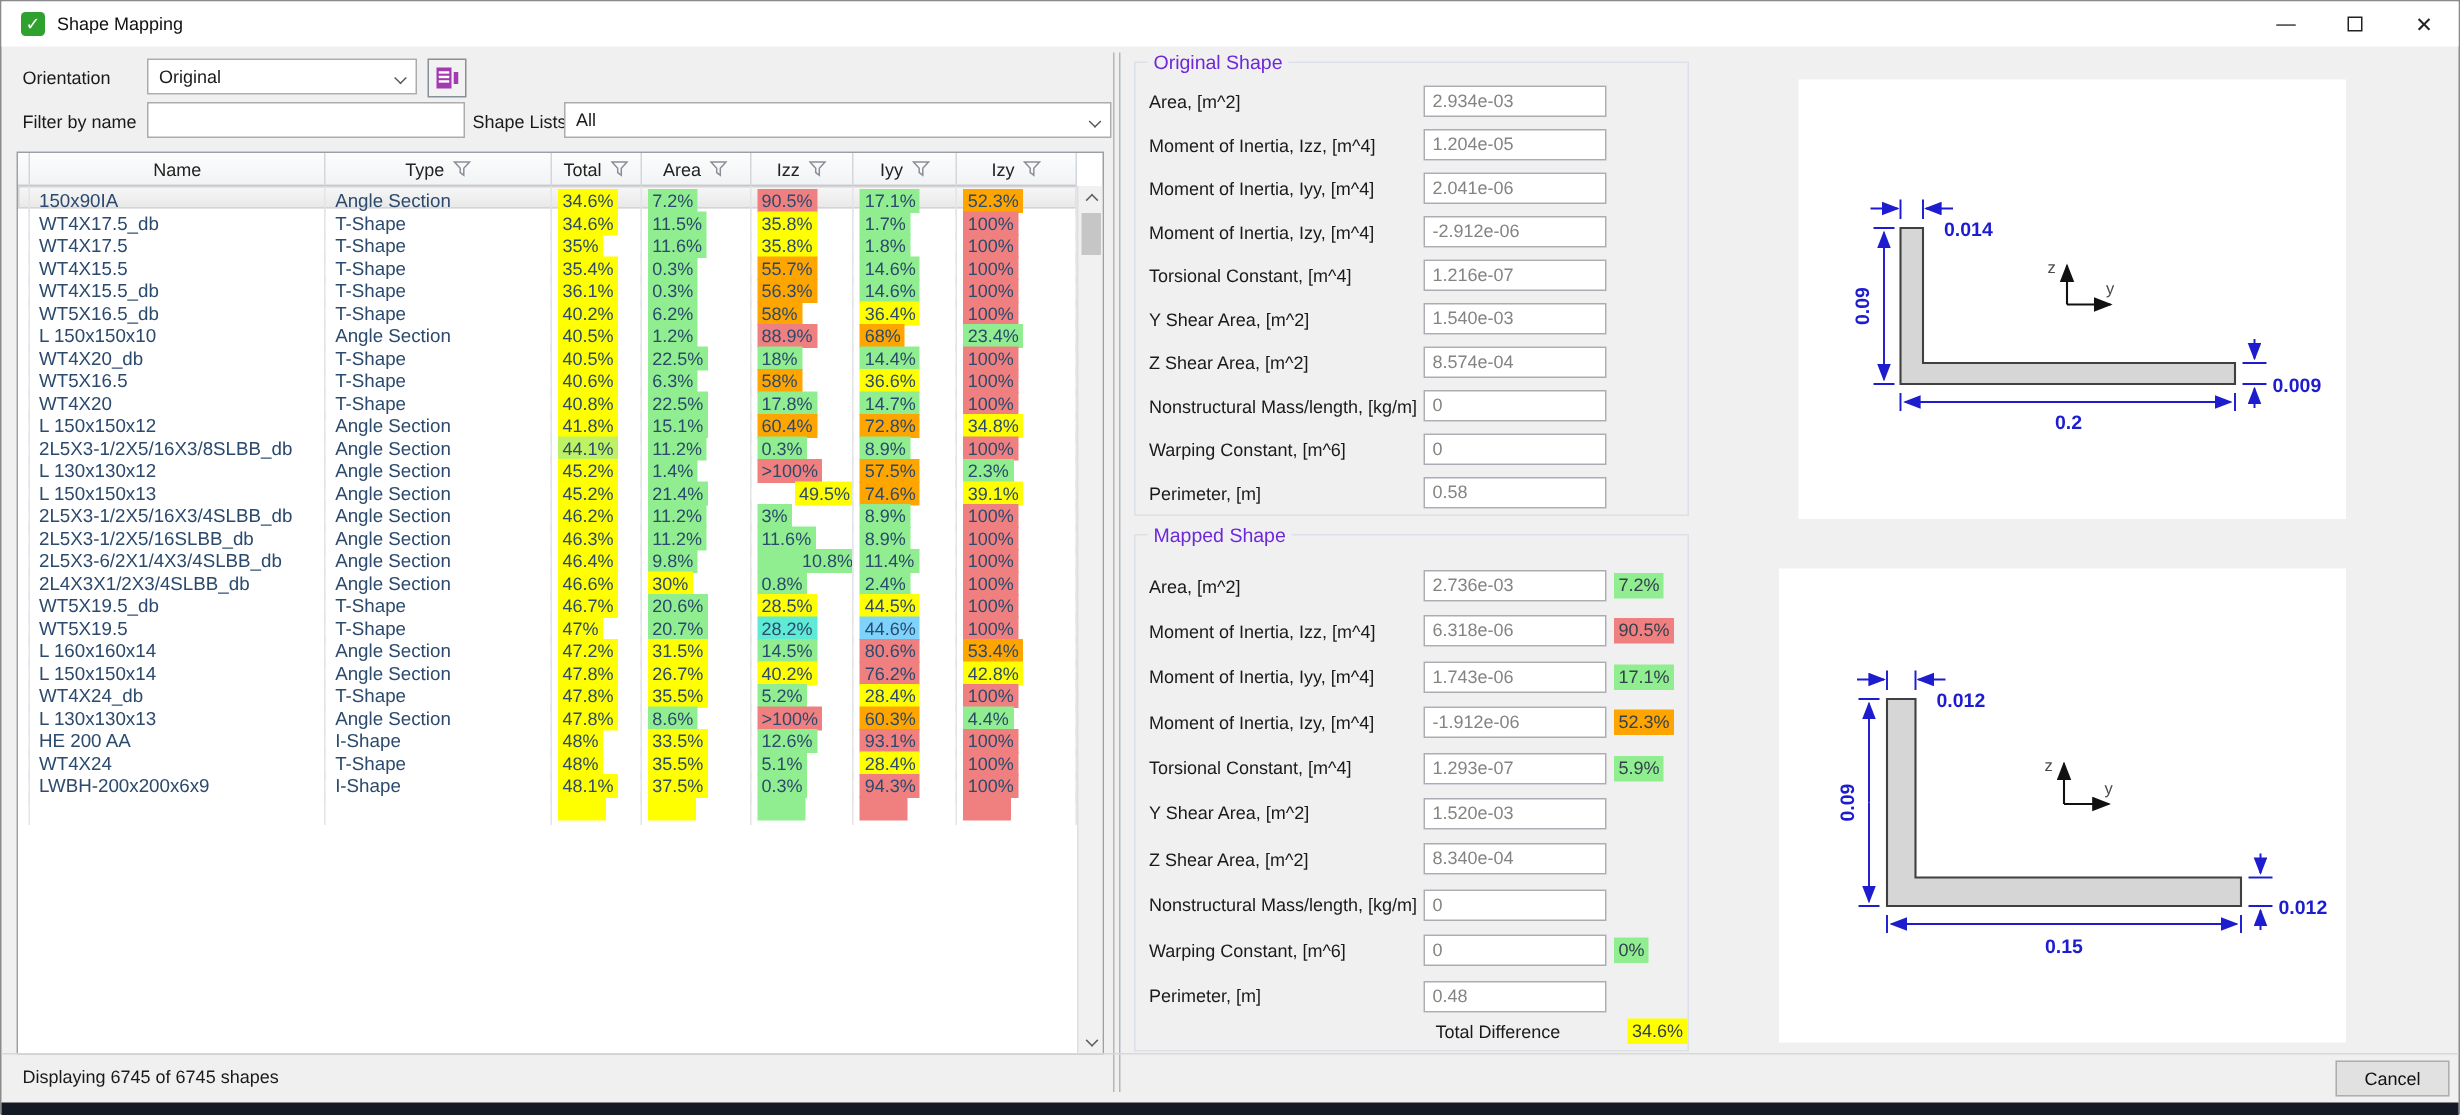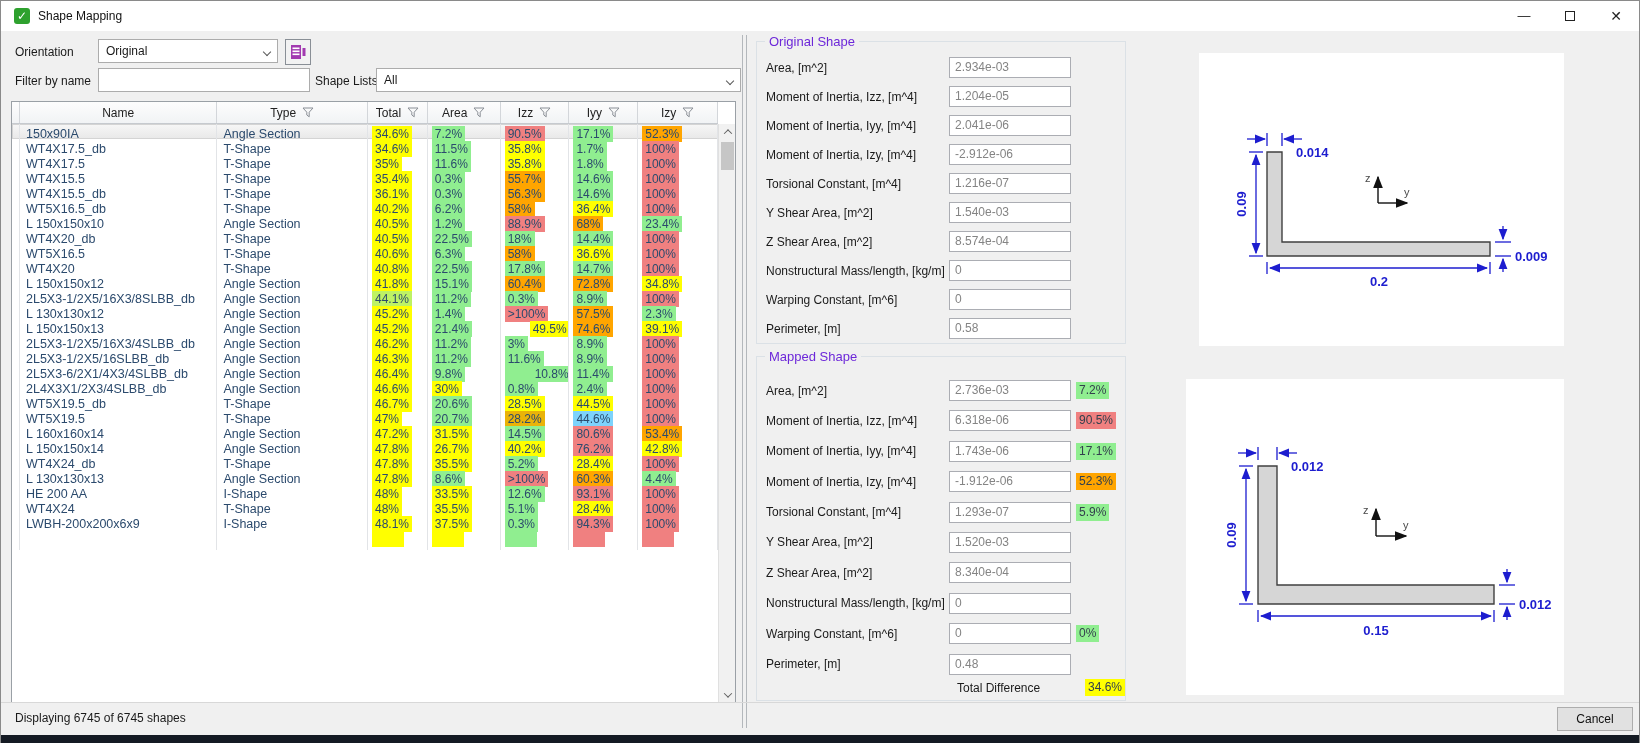--- a/index.html
+++ b/index.html
@@ -360,21 +360,21 @@
           <div class="c col-p2"><span class="chip" style="background: rgb(255, 255, 0);">28.5%</span></div>
           <div class="c col-p3"><span class="chip" style="background: rgb(255, 255, 0);">44.5%</span></div>
           <div class="c col-p4"><span class="chip" style="background: rgb(240, 128, 128);">100%</span></div>
         </div>
         <div class="trow">
           <div class="c rowhdr"></div>
           <div class="c col-name">WT5X19.5</div>
           <div class="c col-type">T-Shape</div>
           <div class="c col-p0"><span class="chip" style="background: rgb(255, 255, 0);">47%</span></div>
           <div class="c col-p1"><span class="chip" style="background: rgb(144, 238, 144);">20.7%</span></div>
-          <div class="c col-p2"><span class="chip" style="background: #eab308; text-align: right;">28.2%</span></div>
+          <div class="c col-p2"><span class="chip" style="background: #5eead4; text-align: right;">28.2%</span></div>
           <div class="c col-p3"><span class="chip" style="background: #7dd3fc;">44.6%</span></div>
           <div class="c col-p4"><span class="chip" style="background: rgb(240, 128, 128);">100%</span></div>
         </div>
         <div class="trow">
           <div class="c rowhdr"></div>
           <div class="c col-name">L 160x160x14</div>
           <div class="c col-type">Angle Section</div>
           <div class="c col-p0"><span class="chip" style="background: rgb(255, 255, 0);">47.2%</span></div>
           <div class="c col-p1"><span class="chip" style="background: rgb(255, 255, 0);">31.5%</span></div>
           <div class="c col-p2"><span class="chip" style="background: rgb(144, 238, 144);">14.5%</span></div>

